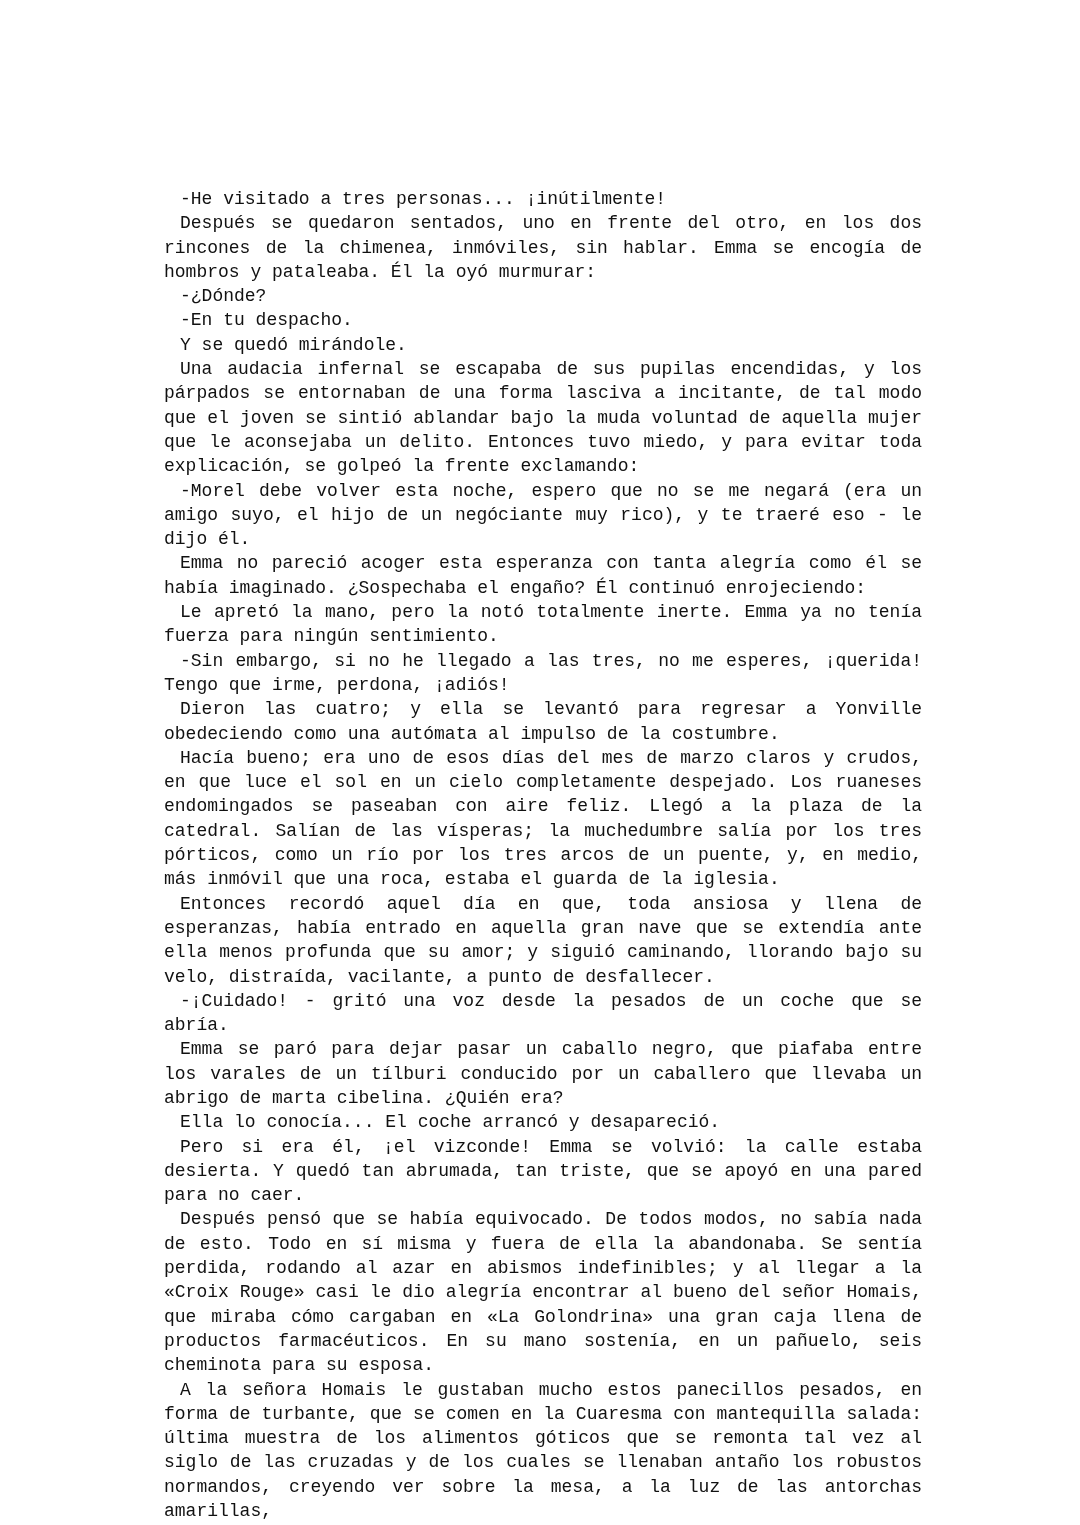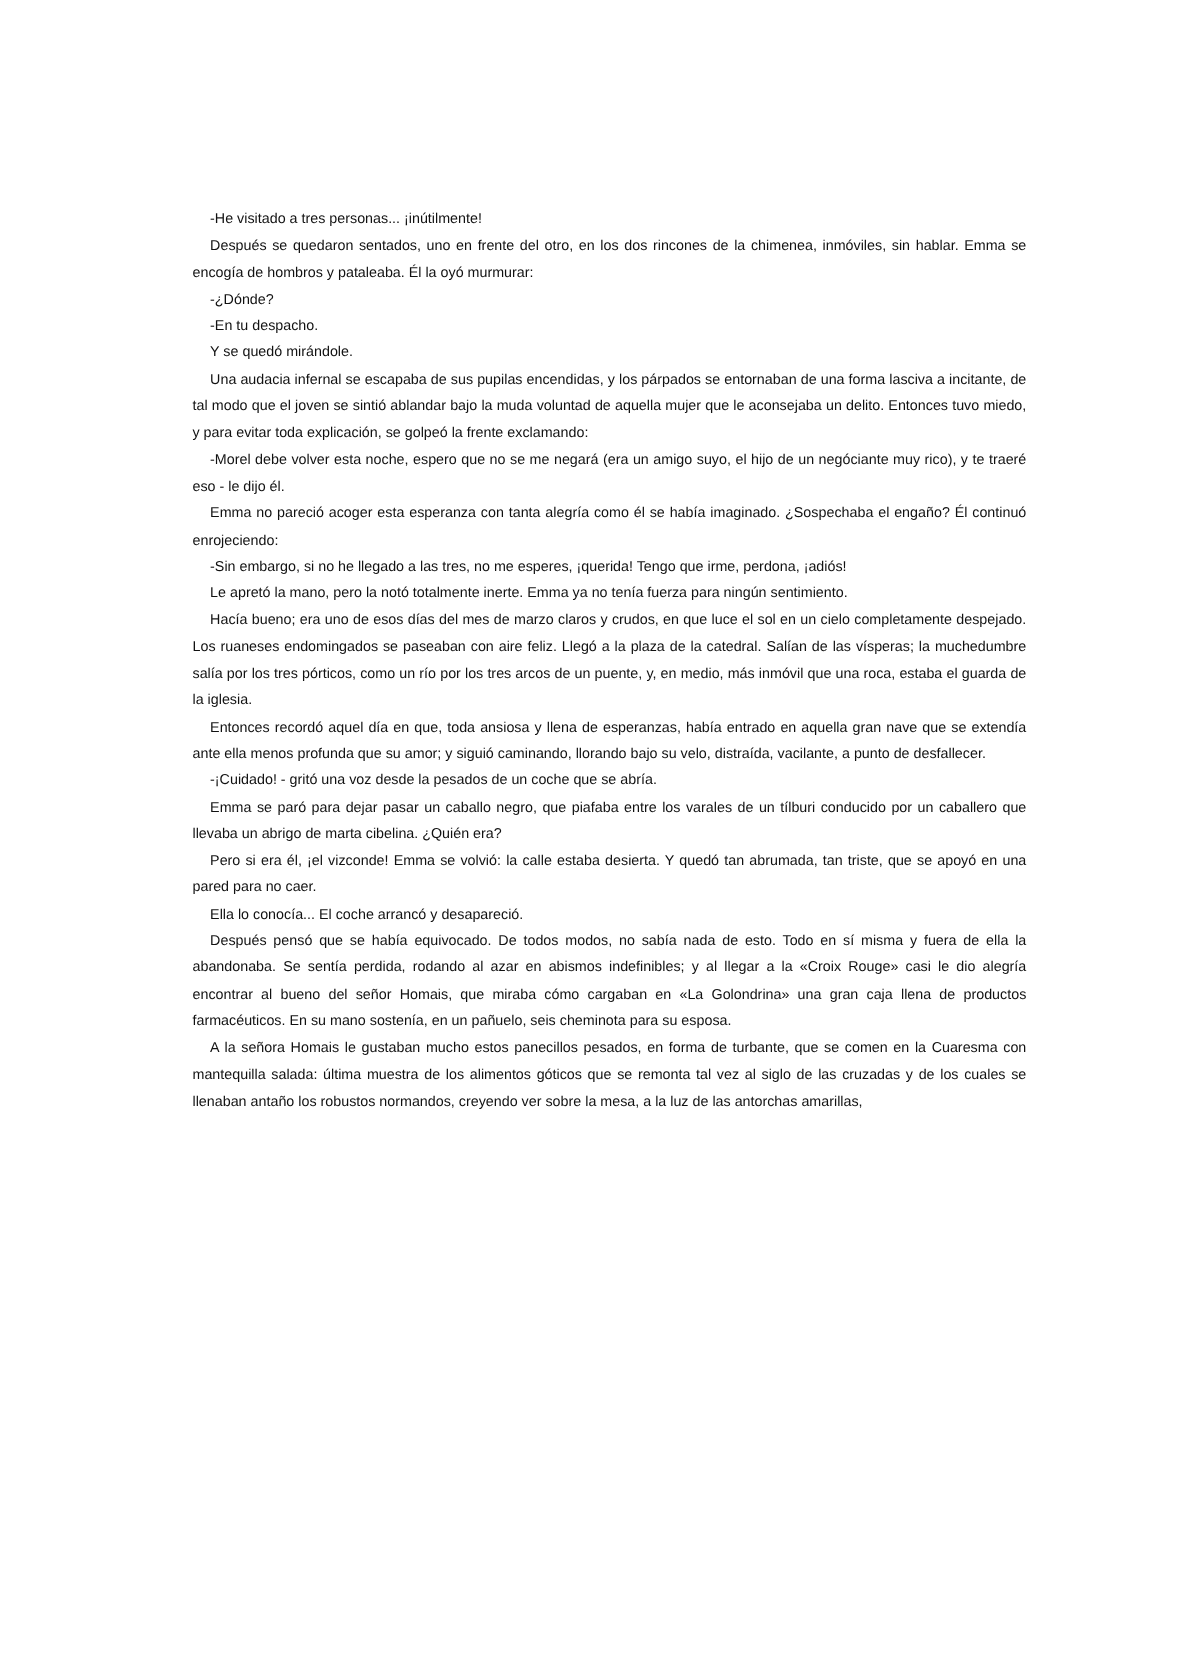--- a/index.html
+++ b/index.html
@@ -8,25 +8,25 @@
       background: #ffffff;
     }
     body {
       width: 1080px;
       height: 1525px;
       position: relative;
       overflow: hidden;
     }
     .page {
       position: absolute;
-      left: 175px;
+      left: 164px;
       top: 187px;
       width: 758px;
-      font-family: Liberation Sans, sans-serif;
-      font-size: 13px;
+      font-family: Liberation Mono, monospace;
+      font-size: 18px;
       line-height: 24.3px;
       color: #111111;
     }
     .para {
       margin: 0;
       text-indent: 16px;
       text-align: justify;
       text-align-last: left;
     }
   </style>
@@ -35,23 +35,24 @@
 
 <div class="page">
   <p class="para">-He visitado a tres personas... ¡inútilmente!</p>
   <p class="para">Después se quedaron sentados, uno en frente del otro, en los dos rincones de la chimenea, inmóviles, sin hablar. Emma se encogía de hombros y pataleaba. Él la oyó murmurar:</p>
   <p class="para">-¿Dónde?</p>
   <p class="para">-En tu despacho.</p>
   <p class="para">Y se quedó mirándole.</p>
   <p class="para">Una audacia infernal se escapaba de sus pupilas encendidas, y los párpados se entornaban de una forma lasciva a incitante, de tal modo que el joven se sintió ablandar bajo la muda voluntad de aquella mujer que le aconsejaba un delito. Entonces tuvo miedo, y para evitar toda explicación, se golpeó la frente exclamando:</p>
   <p class="para">-Morel debe volver esta noche, espero que no se me negará (era un amigo suyo, el hijo de un negóciante muy rico), y te traeré eso - le dijo él.</p>
   <p class="para">Emma no pareció acoger esta esperanza con tanta alegría como él se había imaginado. ¿Sospechaba el engaño? Él continuó enrojeciendo:</p>
+  <p class="para">Le apretó la mano, pero la notó totalmente inerte. Emma ya no tenía fuerza para ningún sentimiento.</p>
   <p class="para">-Sin embargo, si no he llegado a las tres, no me esperes, ¡querida! Tengo que irme, perdona, ¡adiós!</p>
-  <p class="para">Le apretó la mano, pero la notó totalmente inerte. Emma ya no tenía fuerza para ningún sentimiento.</p>
+  <p class="para">Dieron las cuatro; y ella se levantó para regresar a Yonville obedeciendo como una autómata al impulso de la costumbre.</p>
   <p class="para">Hacía bueno; era uno de esos días del mes de marzo claros y crudos, en que luce el sol en un cielo completamente despejado. Los ruaneses endomingados se paseaban con aire feliz. Llegó a la plaza de la catedral. Salían de las vísperas; la muchedumbre salía por los tres pórticos, como un río por los tres arcos de un puente, y, en medio, más inmóvil que una roca, estaba el guarda de la iglesia.</p>
   <p class="para">Entonces recordó aquel día en que, toda ansiosa y llena de esperanzas, había entrado en aquella gran nave que se extendía ante ella menos profunda que su amor; y siguió caminando, llorando bajo su velo, distraída, vacilante, a punto de desfallecer.</p>
   <p class="para">-¡Cuidado! - gritó una voz desde la pesados de un coche que se abría.</p>
   <p class="para">Emma se paró para dejar pasar un caballo negro, que piafaba entre los varales de un tílburi conducido por un caballero que llevaba un abrigo de marta cibelina. ¿Quién era?</p>
+  <p class="para">Ella lo conocía... El coche arrancó y desapareció.</p>
   <p class="para">Pero si era él, ¡el vizconde! Emma se volvió: la calle estaba desierta. Y quedó tan abrumada, tan triste, que se apoyó en una pared para no caer.</p>
-  <p class="para">Ella lo conocía... El coche arrancó y desapareció.</p>
   <p class="para">Después pensó que se había equivocado. De todos modos, no sabía nada de esto. Todo en sí misma y fuera de ella la abandonaba. Se sentía perdida, rodando al azar en abismos indefinibles; y al llegar a la «Croix Rouge» casi le dio alegría encontrar al bueno del señor Homais, que miraba cómo cargaban en «La Golondrina» una gran caja llena de productos farmacéuticos. En su mano sostenía, en un pañuelo, seis cheminota para su esposa.</p>
   <p class="para">A la señora Homais le gustaban mucho estos panecillos pesados, en forma de turbante, que se comen en la Cuaresma con mantequilla salada: última muestra de los alimentos góticos que se remonta tal vez al siglo de las cruzadas y de los cuales se llenaban antaño los robustos normandos, creyendo ver sobre la mesa, a la luz de las antorchas amarillas,</p>
 </div>
 
 </body></html>

